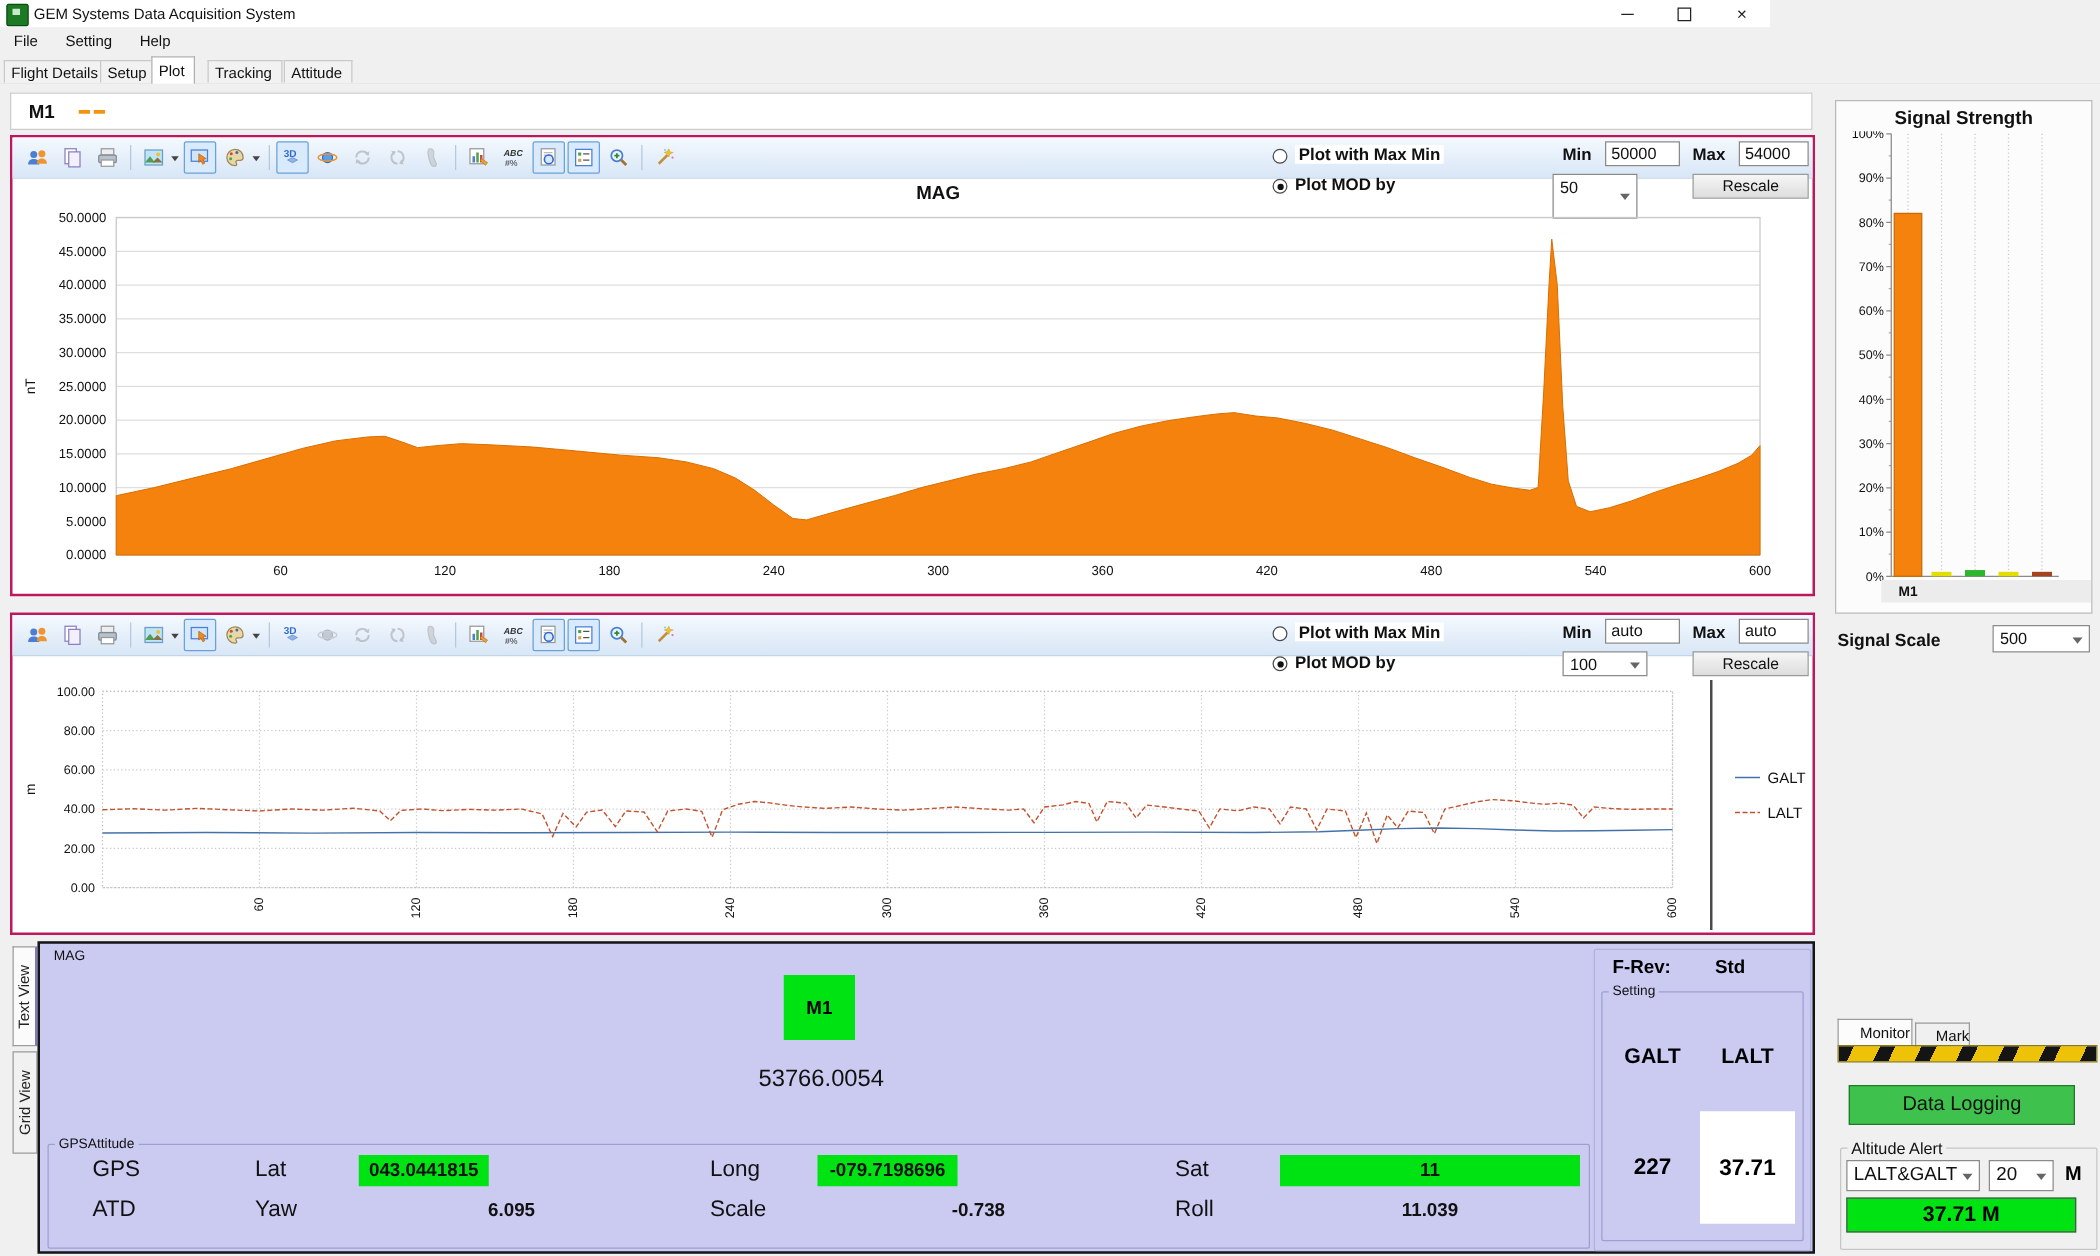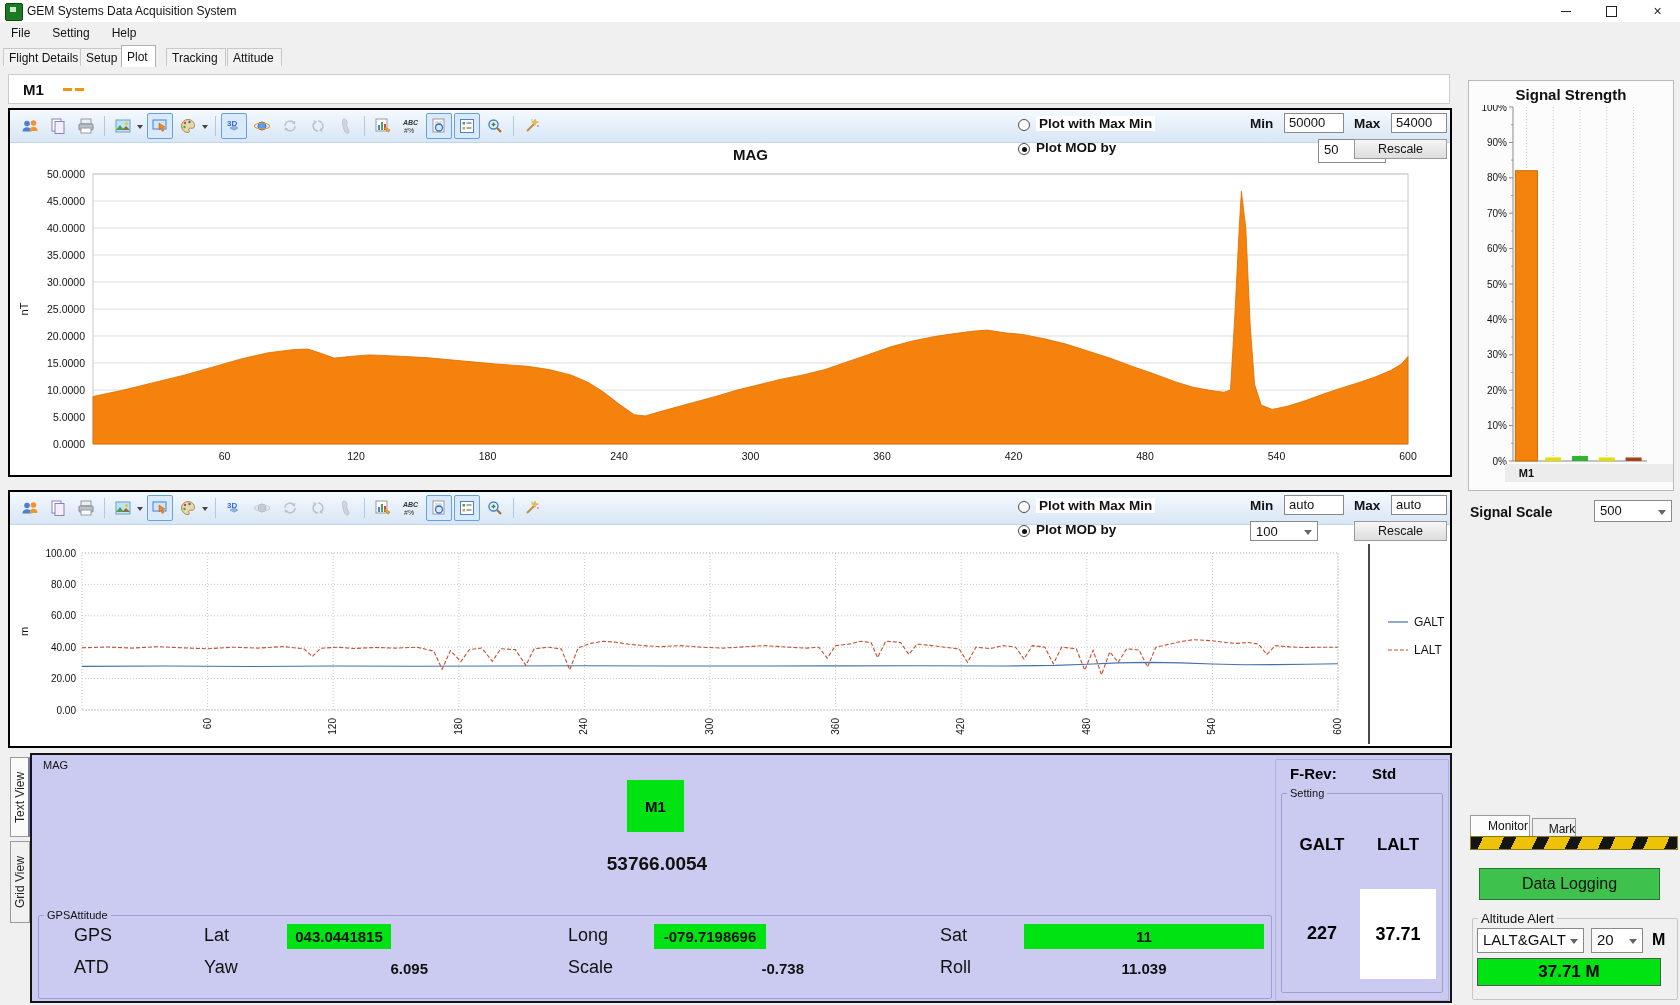--- a/index.html
+++ b/index.html
@@ -1,39 +1,39 @@
 <!DOCTYPE html>
 <html><head>
 <meta charset="utf-8">
 <style>
   html,body{margin:0;padding:0;}
   body{width:1680px;height:1005px;background:#f0f0f0;font-family:"Liberation Sans",sans-serif;position:relative;overflow:hidden;-webkit-font-smoothing:antialiased;}
   .abs{position:absolute;}
   
-  .titlebar{left:0;top:0;width:1680px;height:22px;background:#ffffff;border-bottom:1px solid #ececec;}
+  .titlebar{left:0;top:0;width:1416px;height:22px;background:#ffffff;border-bottom:1px solid #ececec;}
   .app-icon{left:5px;top:3px;width:16px;height:16px;background:#1d7a24;border:1px solid #0c4a10;border-radius:2px;}
   .app-icon:before{content:"";position:absolute;left:4px;top:3px;width:6px;height:5px;background:#c9e8c9;}
   .title-text{left:27px;top:4px;font-size:12px;color:#111;}
   .winbtn{top:0;width:45px;height:22px;display:flex;align-items:center;justify-content:center;color:#222;}
   .winbtn .minbar{width:10px;height:1px;background:#222;}
   .winbtn .maxbox{width:9px;height:9px;border:1px solid #222;}
   .winbtn .closex{font-size:14px;line-height:14px;}
   
   .menubar{left:0;top:22px;width:1680px;height:22px;background:#f0f0f0;display:flex;align-items:center;}
   .menu-item{padding:2px 11px;font-size:12px;color:#111;}
   .tabstrip{left:0;top:44px;width:1680px;height:23px;background:#f0f0f0;}
   .tab{position:absolute;top:4px;height:18px;padding:2px 7px 0 5px;font-size:12px;background:#f2f2f2;border:1px solid #c9c9c9;border-bottom:none;color:#111;box-sizing:border-box;}
   .tab.active{top:1px;height:22px;padding-top:4px;background:#ffffff;z-index:3;border-color:#b0b0b0;}
   .tabline{left:0;top:66px;width:1680px;height:1px;background:#c9c9c9;}
   
   .series-header{left:8px;top:74px;width:1442px;height:30px;background:#ffffff;border:1px solid #cccccc;box-sizing:border-box;}
   .series-label{left:14px;top:6px;font-size:15px;font-weight:bold;color:#111;}
   .dash{width:9px;height:3px;background:#f5920d;}
   
-  .chart-panel{background:#ffffff;border:2px solid #000000;box-sizing:border-box;}
+  .chart-panel{background:#ffffff;border:2px solid #be185d;box-sizing:border-box;}
   #mag-panel{left:8px;top:108px;width:1444px;height:369px;}
   #alt-panel{left:8px;top:490px;width:1444px;height:258px;}
   .cp-toolbar{left:0;top:0;right:0;height:32px;background:linear-gradient(#f4f9fe,#d8e6f6);border-bottom:1px solid #c3d5e9;display:flex;align-items:center;padding-left:6px;}
   .tbi{width:24px;height:24px;display:flex;align-items:center;justify-content:center;border:1px solid transparent;border-radius:2px;margin:0 1px;}
   .tbi.sel{border-color:#69a1d8;background:#d8eafc;}
   .tbi.disabled{opacity:.42;filter:grayscale(1);}
   .tb-sep{width:1px;height:20px;background:#b4c8de;margin:0 4px;}
   .tb-caret{width:0;height:0;border:3px solid transparent;border-top:4px solid #444;margin:4px 3px 0 0;}
   .plot-controls .radio{position:absolute;width:12px;height:12px;border:1px solid #4a4a4a;border-radius:50%;background:#fff;box-sizing:border-box;}
   .plot-controls .radio.checked:after{content:"";position:absolute;left:2.5px;top:2.5px;width:5px;height:5px;border-radius:50%;background:#111;}
@@ -232,21 +232,21 @@
         </svg>
       </span>
     </div>
   <div class="abs plot-controls" style="left:0;top:0;width:1440px;height:56px">
     <span class="radio abs" style="left:1008px;top:9px"></span>
     <span class="abs ctl-label" style="left:1026px;top:6px;background:#fff;padding:0 3px">Plot with Max Min</span>
     <span class="radio checked abs" style="left:1008px;top:33px"></span>
     <span class="abs ctl-label" style="left:1026px;top:30px">Plot MOD by</span>
     <span class="abs ctl-label" style="left:1240px;top:6px">Min</span>
     <span class="abs tinput" style="left:1274px;top:3px;width:60px;height:20px">50000</span>
-    <span class="abs select" style="left:1308px;top:29px;width:68px;height:24px">
+    <span class="abs select" style="left:1232px;top:29px;width:68px;height:36px">
         <span class="sv">50</span>
       </span>
     <span class="abs ctl-label" style="left:1344px;top:6px">Max</span>
     <span class="abs tinput" style="left:1381px;top:3px;width:56px;height:20px">54000</span>
     <span class="abs rbtn" style="left:1344px;top:29px;width:93px;height:20px">Rescale</span>
   </div>
   <div class="abs chart-title" style="left:83px;top:36px;width:1315px">MAG</div>
   <svg class="abs" id="mag-svg" width="1436" height="305" style="left:2px;top:58px">
       <line x1="81" y1="276" x2="1396" y2="276" stroke="#dedede" stroke-width="1"></line>
       <text x="73" y="279.5" font-size="10.5" text-anchor="end" fill="#111">0.0000</text>
@@ -484,21 +484,21 @@
   <div class="abs vtab sel" style="top:4px;height:80px">Text View</div>
   <div class="abs vtab" style="top:88px;height:82px">Grid View</div>
 </div>
 
 <div class="abs" id="bottom-panel">
   <span class="abs grp-label" style="left:8px;top:4px">MAG</span>
 
   <div class="abs green-box" style="left:595px;top:25px;width:57px;height:52px;border:none">
     <span style="font-size:15px;font-weight:bold">M1</span>
   </div>
-  <div class="abs" style="left:520px;top:98px;width:210px;text-align:center;font-size:19px;font-weight:bold;color:#111">53766.0054</div>
+  <div class="abs" style="left:520px;top:98px;width:210px;text-align:center;font-size:19px;font-weight:normal;color:#111">53766.0054</div>
 
   <div class="abs grp-box" style="left:1243px;top:4px;width:172px;height:240px;border-color:#b0b0dc"></div>
   <span class="abs" style="left:1258px;top:10px;font-size:15px;font-weight:bold">F-Rev:</span>
   <span class="abs" style="left:1340px;top:10px;font-size:15px;font-weight:bold">Std</span>
 
   <div class="abs grp-box" style="left:1249px;top:38px;width:160px;height:198px"></div>
   <span class="abs grp-label" style="left:1255px;top:32px">Setting</span>
   <span class="abs" style="left:1258px;top:80px;width:64px;text-align:center;font-size:17px;font-weight:bold">GALT</span>
   <span class="abs" style="left:1334px;top:80px;width:64px;text-align:center;font-size:17px;font-weight:bold">LALT</span>
   <span class="abs" style="left:1258px;top:168px;width:64px;text-align:center;font-size:18px;font-weight:bold">227</span>

